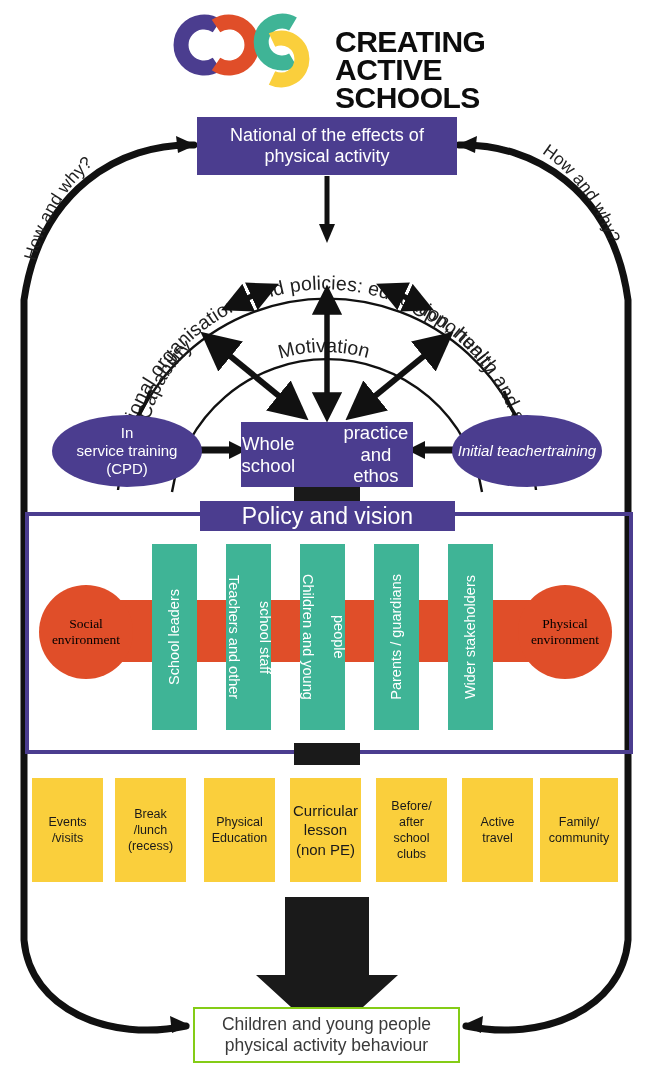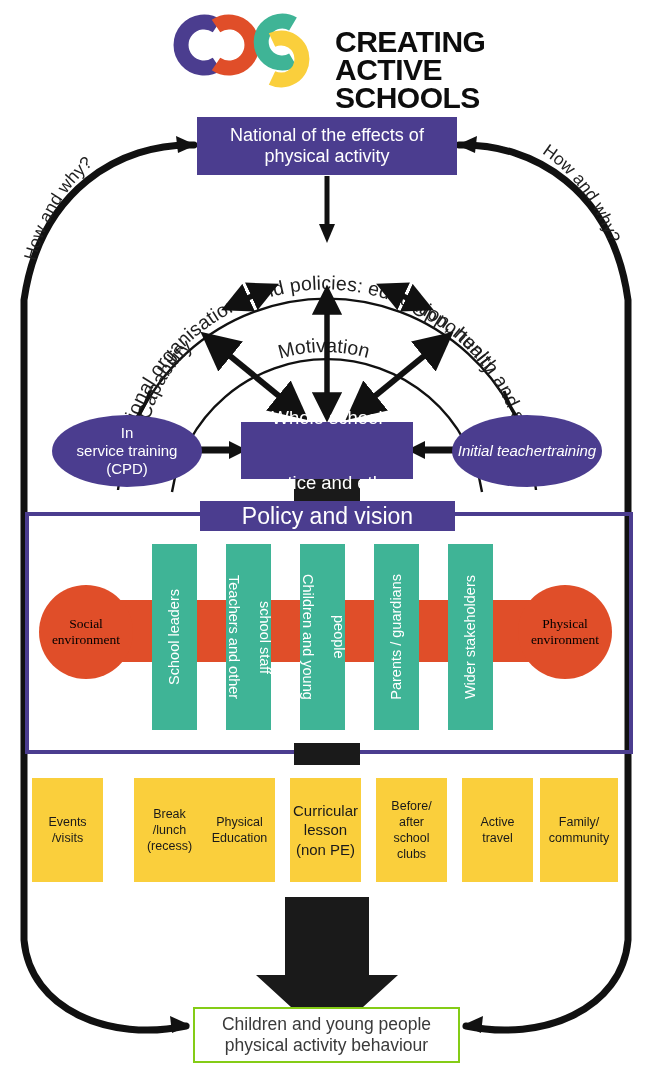--- a/index.html
+++ b/index.html
@@ -146,21 +146,21 @@
     <g>
       <path d="M285,897 L369,897 L369,975 L398,975 L327,1040 L256,975 L285,975 Z" fill="#1a1a1a"></path>
     </g>
   </svg>
 
   <div class="node purplebox z3" style="left:197px;top:117px;width:260px;height:58px;font-size:18px;line-height:1.18;flex-direction:column;">
     <span>National of the effects of</span>
     <span>physical activity</span>
   </div>
 
-  <div class="node purplebox z4" style="left:241px;top:422px;width:172px;height:57px;font-size:18.5px;line-height:1.18;flex-direction:column;gap:43px;">
+  <div class="node purplebox z4" style="left:241px;top:422px;width:172px;height:65px;font-size:18.5px;line-height:1.18;flex-direction:row;gap:43px;">
     <span>Whole school</span>
     <span>practice and ethos</span>
   </div>
 
   <div class="node ellipse z3" style="left:52px;top:415px;width:150px;height:72px;font-size:15px;line-height:1.18;flex-direction:column;">
     <span>In</span>
     <span>service training</span>
     <span>(CPD)</span>
   </div>
 
@@ -208,21 +208,21 @@
     <span>Wider stakeholders</span>
   </div>
 
   <div class="blackconn z5" style="position:absolute;left:294px;top:743px;width:66px;height:22px;"></div>
 
   <div class="node yellowbox z3" style="left:32px;top:778px;width:71px;height:104px;font-size:12.5px;line-height:1.3;flex-direction:column;">
     <span>Events</span>
     <span>/visits</span>
   </div>
 
-  <div class="node yellowbox z3" style="left:134px;top:778px;width:71px;height:104px;font-size:12.5px;line-height:1.3;flex-direction:column;">
+  <div class="node yellowbox z3" style="left:115px;top:778px;width:71px;height:104px;font-size:12.5px;line-height:1.3;flex-direction:column;">
     <span>Break</span>
     <span>/lunch</span>
     <span>(recess)</span>
   </div>
 
   <div class="node yellowbox z3" style="left:204px;top:778px;width:71px;height:104px;font-size:12.5px;line-height:1.3;flex-direction:column;">
     <span>Physical</span>
     <span>Education</span>
   </div>
 

